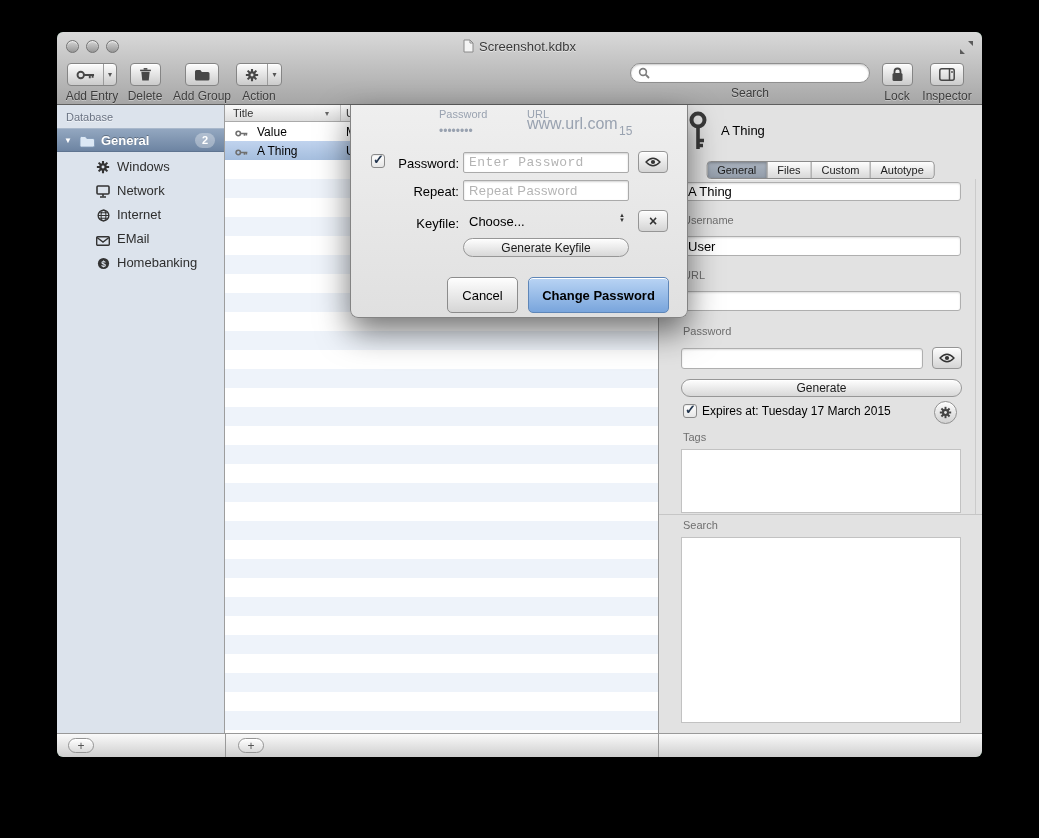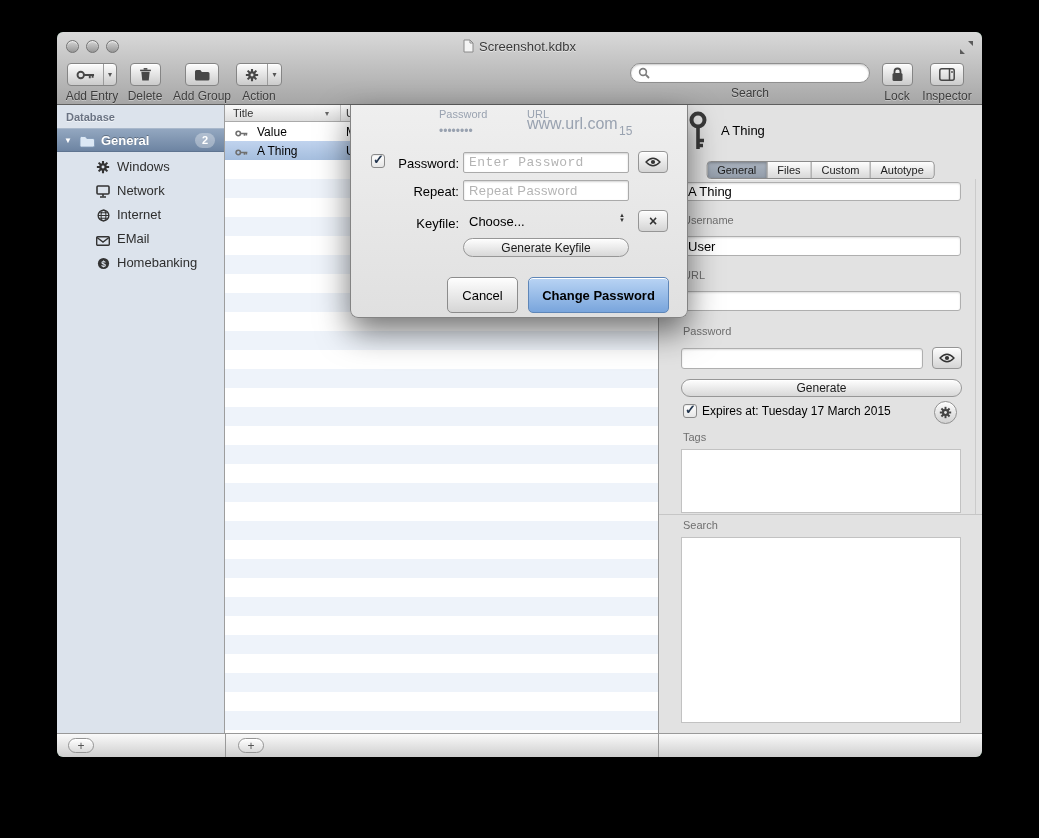--- a/index.html
+++ b/index.html
@@ -13,21 +13,21 @@
   .title-wrap{position:absolute;top:6px;left:0;right:0;height:16px;display:flex;justify-content:center;align-items:center;gap:5px;font-size:13px;color:#3a3a3a;text-shadow:0 1px 0 rgba(255,255,255,.5)}
   .fs-icon{position:absolute;right:8px;top:8px;color:#5a5a5a}
   .titem{position:absolute;top:31px;display:flex;flex-direction:column;align-items:center;gap:3px}
   .tbtn{height:23px;display:flex;align-items:center;border:1px solid #858585;border-radius:4px;background:linear-gradient(#fdfdfd,#cbcbcb);box-shadow:inset 0 1px 0 rgba(255,255,255,.85);color:#474747;cursor:default}
   .tbtn .seg{display:flex;align-items:center;justify-content:center;height:100%;padding:0 8px}
   .tbtn .seg.arrow{border-left:1px solid #9b9b9b;padding:0 4px;font-size:8px;color:#555}
   .tlabel{font-size:12px;color:#3d3d3d;text-shadow:0 1px 0 rgba(255,255,255,.35);white-space:nowrap}
   .searchfield{width:240px;height:20px;border-radius:10px;background:#fff;border:1px solid #8f8f8f;box-shadow:inset 0 1px 2px rgba(0,0,0,.22);display:flex;align-items:center;padding:0 7px}
   
   .sidebar{position:absolute;left:0;top:73px;width:168px;bottom:24px;background:#dce3ec;border-right:1px solid #9d9d9d}
-  .side-header{position:absolute;left:9px;top:6px;font-size:11px;font-weight:bold;color:#6a7383;text-shadow:0 1px 0 rgba(255,255,255,.6)}
+  .side-header{position:absolute;left:9px;top:6px;font-size:11px;font-weight:normal;color:#6a7383;text-shadow:0 1px 0 rgba(255,255,255,.6)}
   .group-row{position:absolute;left:0;right:0;top:23px;height:24px;background:linear-gradient(#93a7c0,#6d84a2);border-top:1px solid #a9b8cb;border-bottom:1px solid #5f7490}
   .disclosure{position:absolute;left:7px;top:7px;font-size:8px;color:#fff}
   .group-row .ficon{position:absolute;left:22px;top:5px}
   .group-label{position:absolute;left:44px;top:4px;font-size:13px;font-weight:bold;color:#fff;text-shadow:0 -1px 0 rgba(0,0,0,.3)}
   .badge{position:absolute;right:9px;top:4px;padding:0 7px;height:15px;line-height:15px;border-radius:8px;background:rgba(255,255,255,.32);color:#fff;font-size:11px;font-weight:bold}
   .side-item{position:absolute;left:0;right:0;height:24px;color:#2e2e2e}
   .side-item .sicon{position:absolute;left:38px;top:5px;width:16px;text-align:center;color:#333}
   .side-item .slbl{position:absolute;left:60px;top:4px;font-size:13px}
   
   .entrylist{position:absolute;left:168px;top:73px;width:433px;bottom:24px;background:#fff}

